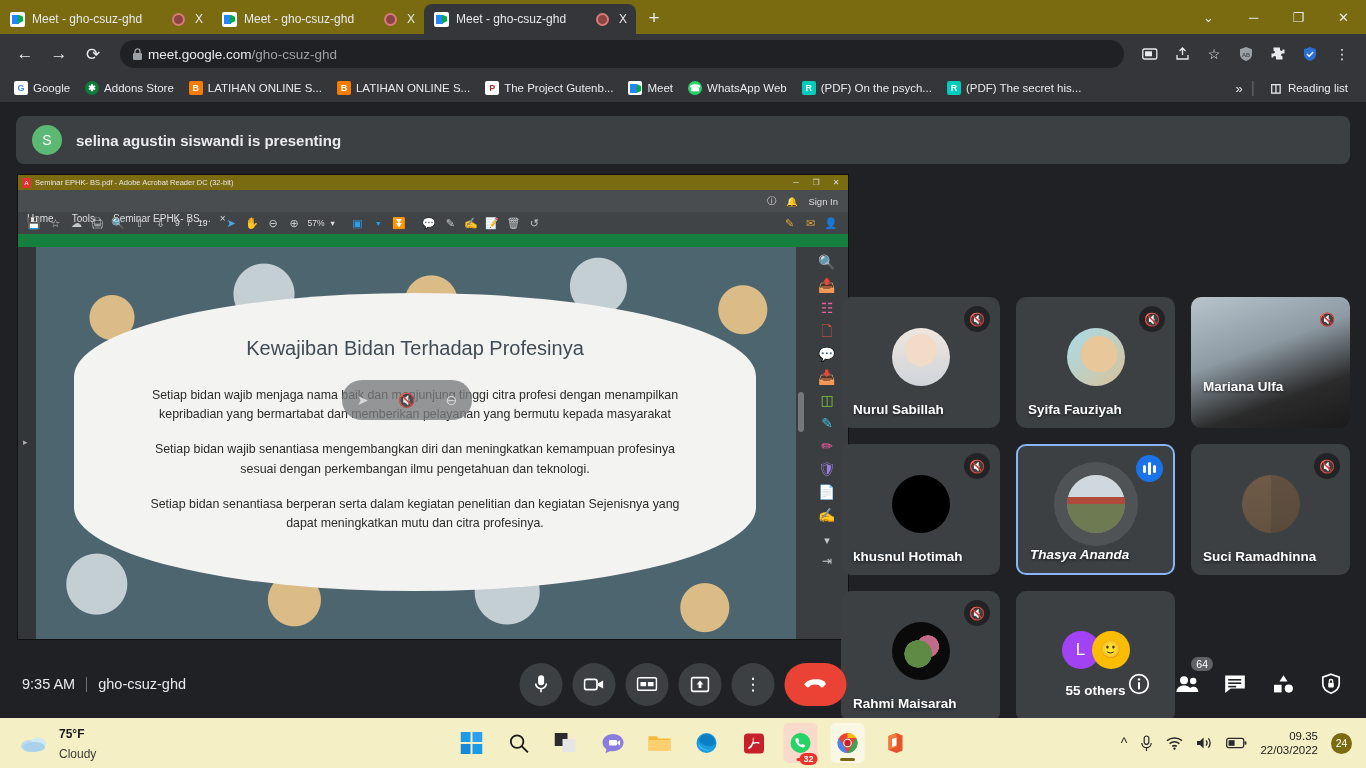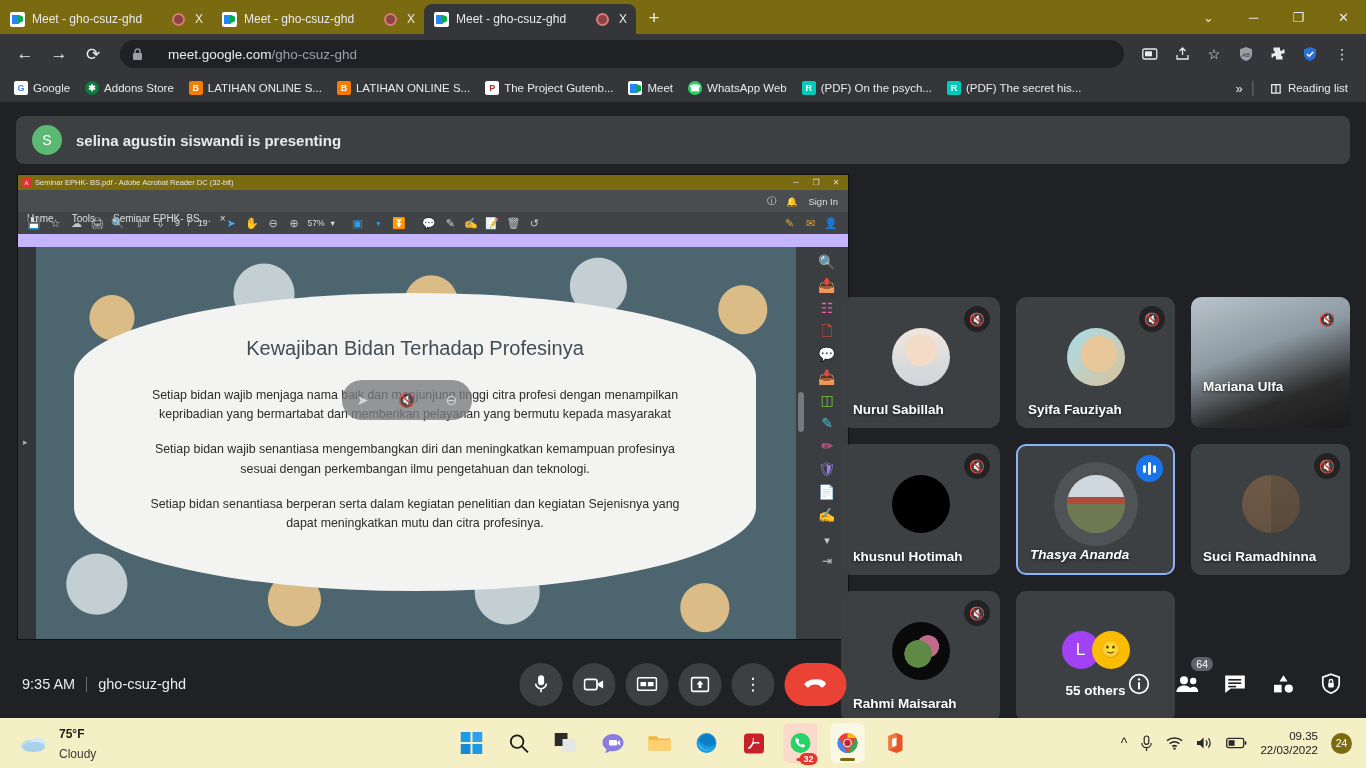--- a/index.html
+++ b/index.html
@@ -62,21 +62,21 @@
     position: absolute; top: 34px; left: 0; width: 1366px; height: 40px;
     background: #35363a; display: flex; align-items: center; padding: 0 10px; gap: 4px;
   }
   .nav-ico {
     width: 30px; height: 30px; display: flex; align-items: center;
     justify-content: center; color: #9aa0a6; font-size: 17px; border-radius: 50%;
   }
   .nav-ico.on { color: #e8eaed; }
   .omnibox {
     flex: 1; height: 28px; background: #202124; border-radius: 14px;
-    display: flex; align-items: center; padding: 0 12px; gap: 25px;
+    display: flex; align-items: center; padding: 0 12px; gap: 5px;
     margin: 0 8px; max-width: 1090px;
   }
   .omni-url { font-size: 13.5px; color: #9aa0a6; white-space: nowrap; }
   .omni-url b { color: #e8eaed; font-weight: 400; }
   .tb-ico {
     width: 28px; height: 28px; display: flex; align-items: center;
     justify-content: center; color: #e8eaed; font-size: 14px; flex: 0 0 28px;
   }
 
   .bookmarks {
@@ -109,21 +109,21 @@
   .pb-avatar {
     width: 30px; height: 30px; border-radius: 50%; background: #5bb974;
     color: #fff; font-size: 14px; display: flex;
     align-items: center; justify-content: center;
   }
   .pb-text { color: #e8eaed; font-size: 15px; font-weight: bold; }
 
   
   .acro {
     position: absolute; left: 17px; top: 72px; width: 832px; height: 466px;
-    background: #c4b5fd; border: 1px solid #111;
+    background: #15803d; border: 1px solid #111;
   }
   .acro-title {
     height: 15px; background: #7a6a10; display: flex; align-items: center;
     padding: 0 4px; gap: 4px;
   }
   .acro-pdfico {
     width: 9px; height: 10px; background: #d33; border-radius: 1px;
     color: #fff; font-size: 6px; text-align: center; line-height: 10px;
   }
   .acro-title-txt { font-size: 7.5px; color: #e6e6e6; flex: 1; }

